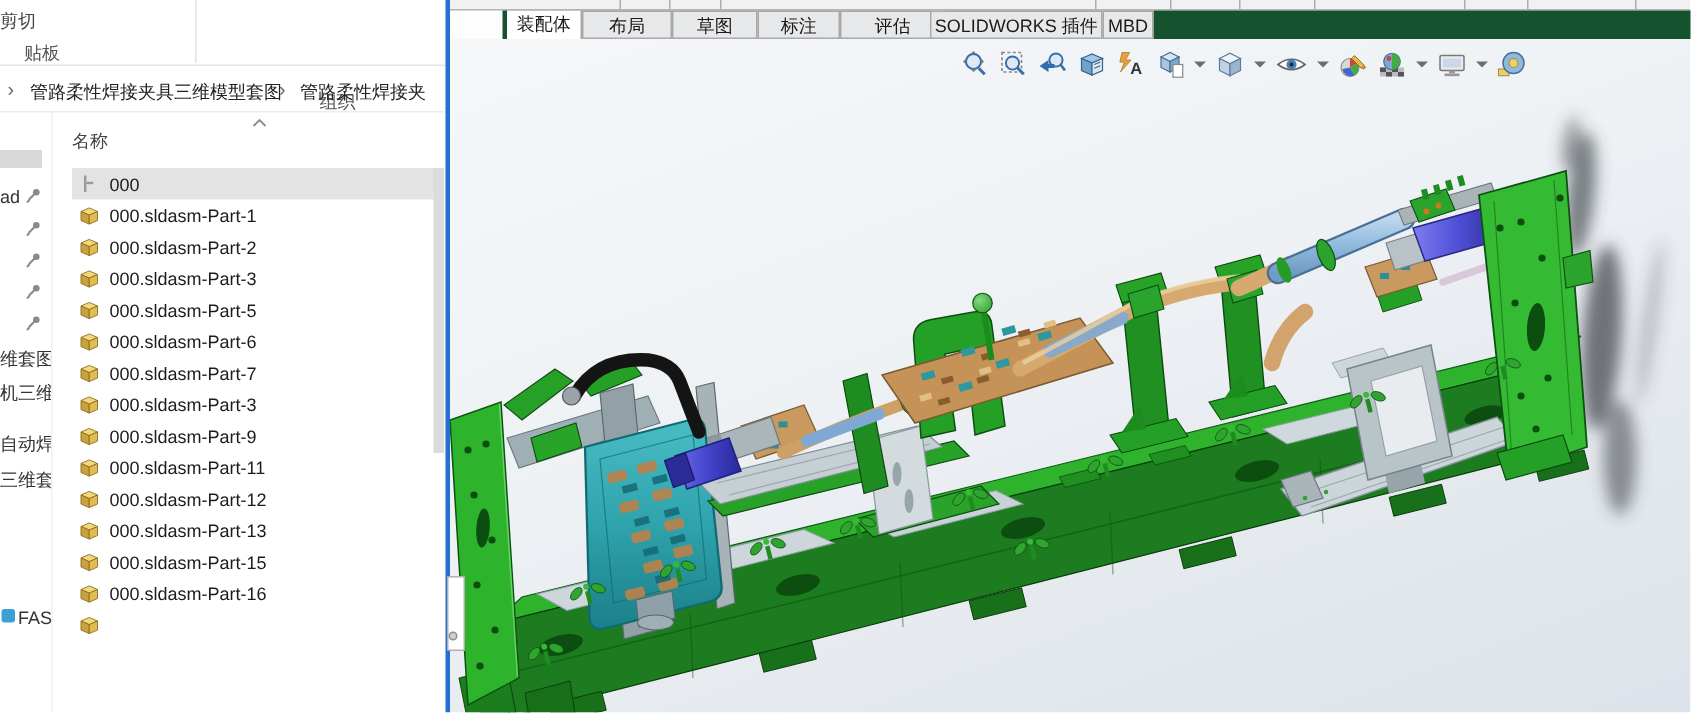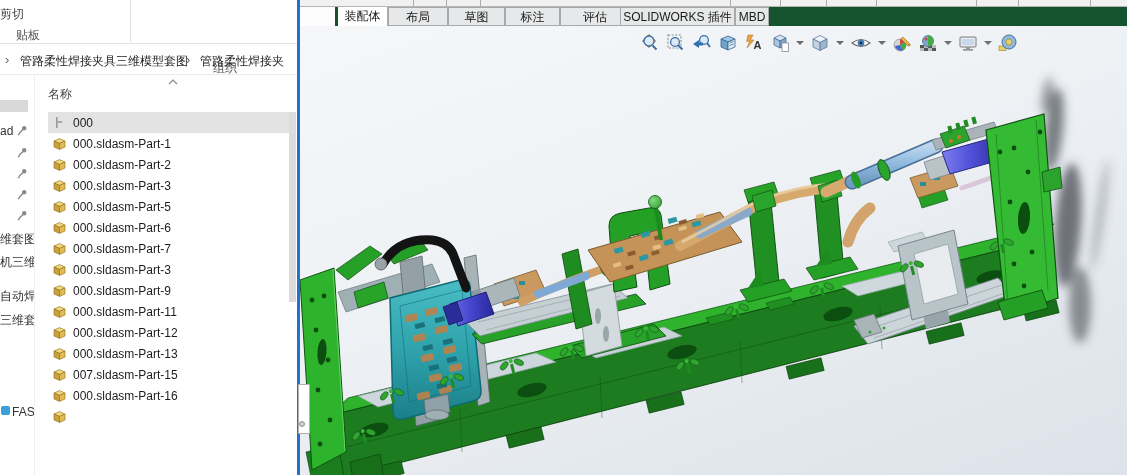--- a/index.html
+++ b/index.html
@@ -211,21 +211,21 @@
             <polygon points="7.5,7.4 13,5 13,11 7.5,13.4" fill="#e2bc52" stroke="#8a6d20" stroke-width="0.6"></polygon>
           </svg>
           <span class="fname">000.sldasm-Part-13</span>
         </div>
       <div class="frow">
           <svg class="ficon" viewBox="0 0 15 15">
             <polygon points="2,5 7.5,2.6 13,5 7.5,7.4" fill="#f3d87a" stroke="#8a6d20" stroke-width="0.6"></polygon>
             <polygon points="2,5 7.5,7.4 7.5,13.4 2,11" fill="#caa23c" stroke="#8a6d20" stroke-width="0.6"></polygon>
             <polygon points="7.5,7.4 13,5 13,11 7.5,13.4" fill="#e2bc52" stroke="#8a6d20" stroke-width="0.6"></polygon>
           </svg>
-          <span class="fname">007.sldasm-Part-15</span>
+          <span class="fname">000.sldasm-Part-15</span>
         </div>
       <div class="frow">
           <svg class="ficon" viewBox="0 0 15 15">
             <polygon points="2,5 7.5,2.6 13,5 7.5,7.4" fill="#f3d87a" stroke="#8a6d20" stroke-width="0.6"></polygon>
             <polygon points="2,5 7.5,7.4 7.5,13.4 2,11" fill="#caa23c" stroke="#8a6d20" stroke-width="0.6"></polygon>
             <polygon points="7.5,7.4 13,5 13,11 7.5,13.4" fill="#e2bc52" stroke="#8a6d20" stroke-width="0.6"></polygon>
           </svg>
           <span class="fname">000.sldasm-Part-16</span>
         </div>
       <div class="frow">

